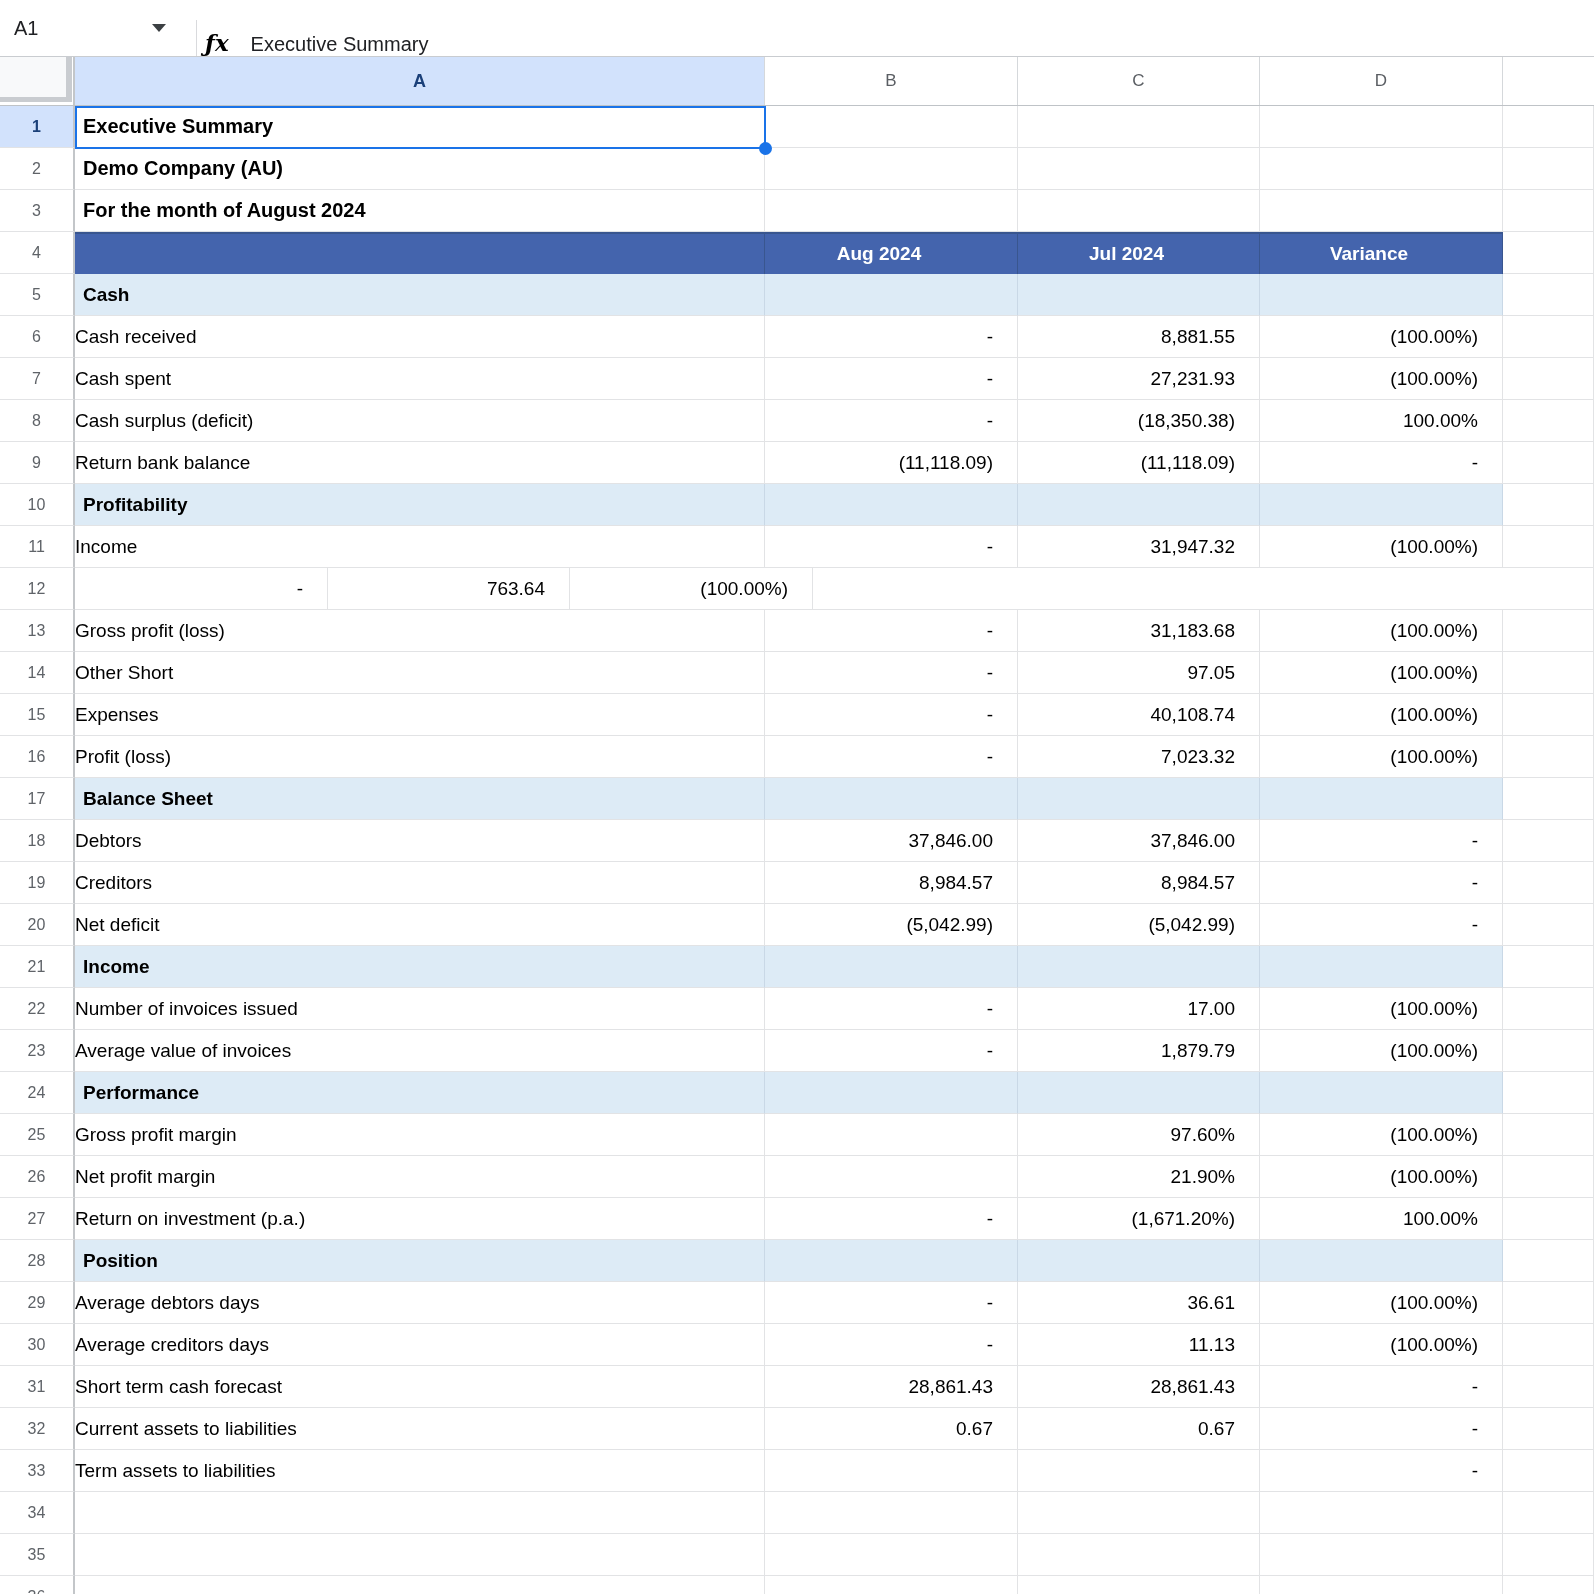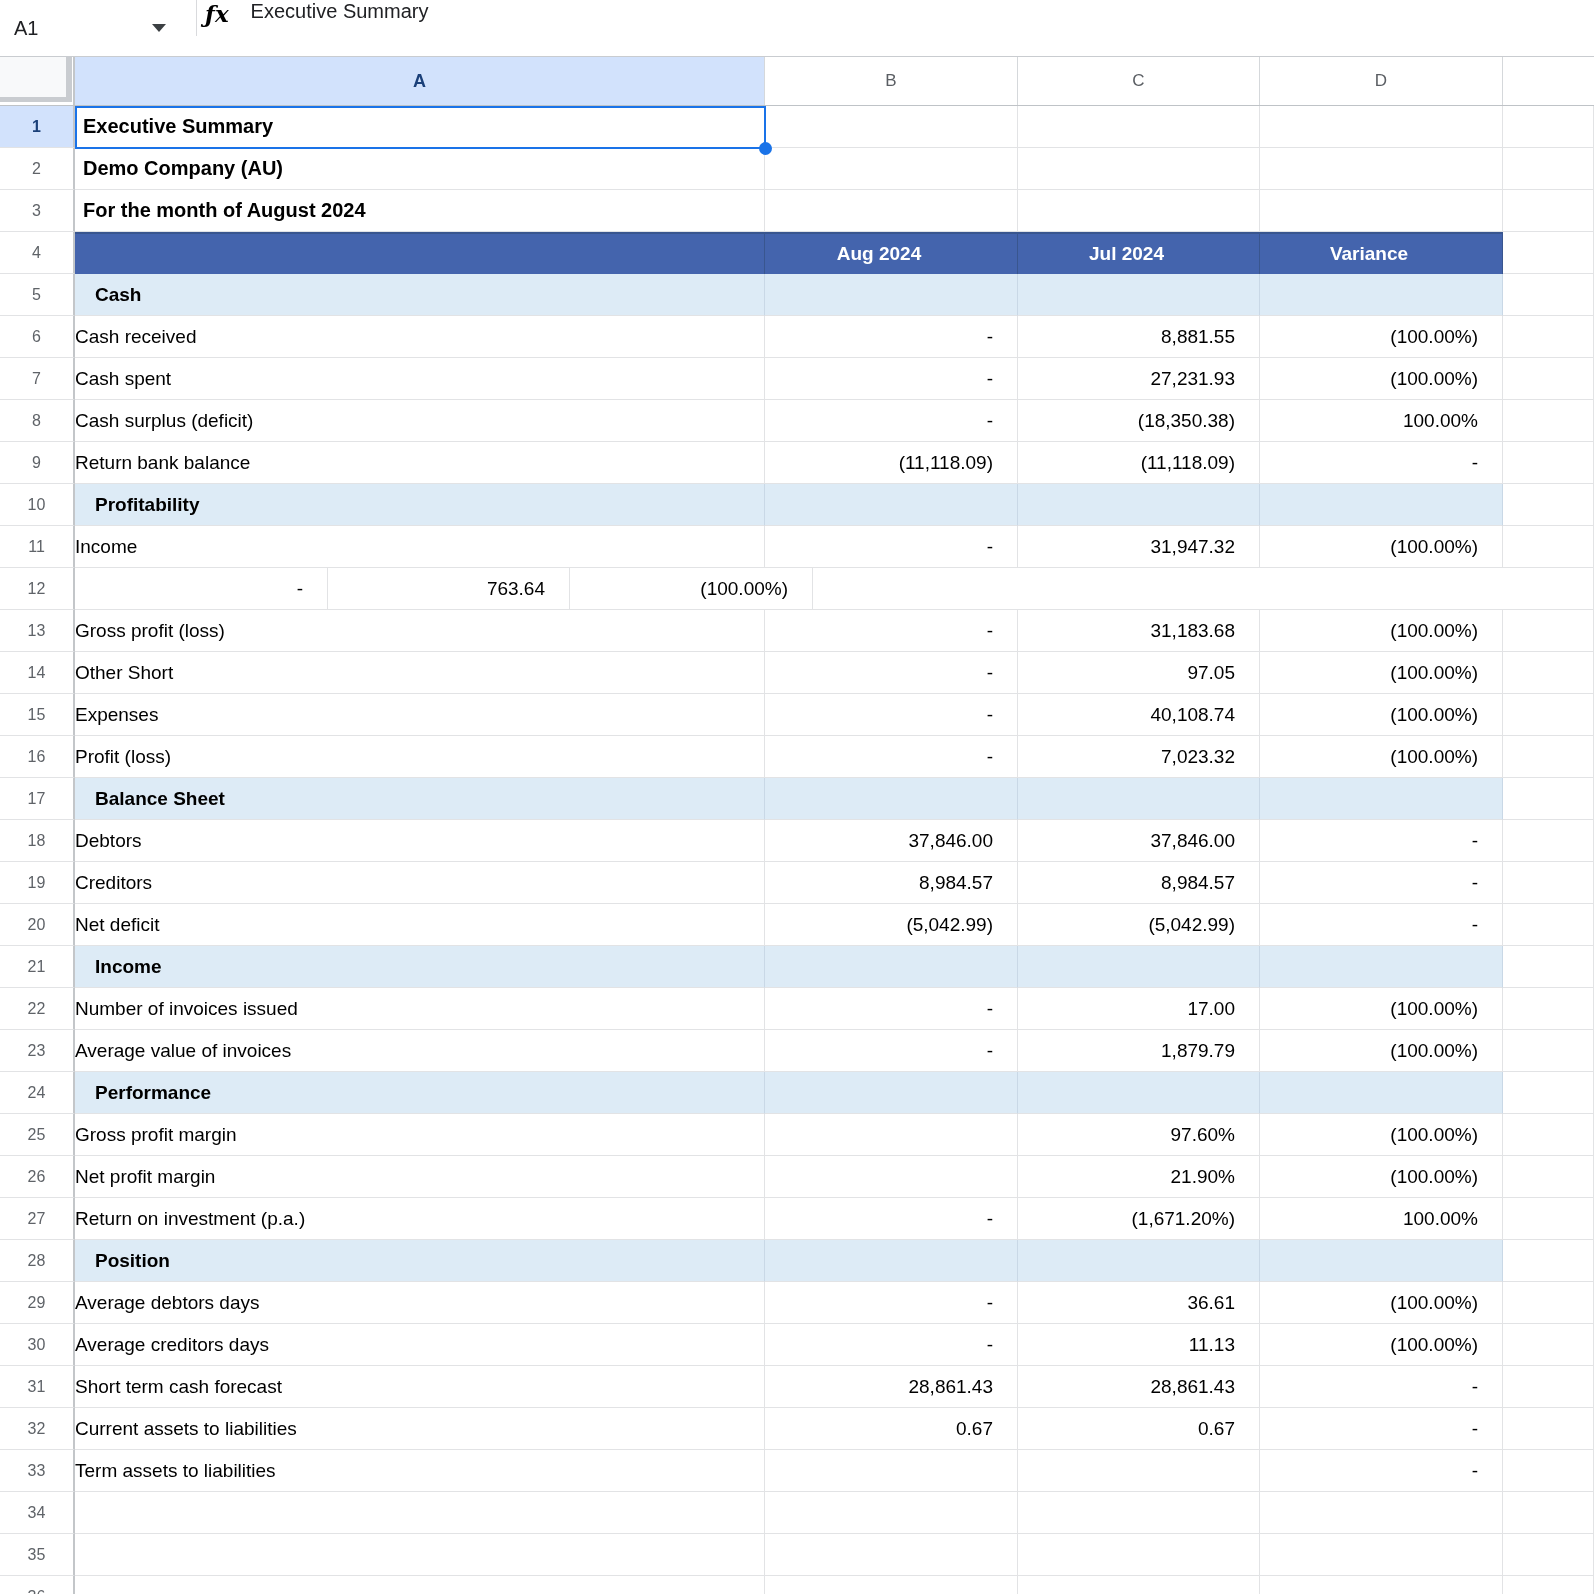--- a/index.html
+++ b/index.html
@@ -1,20 +1,20 @@
 <!DOCTYPE html>
 <html style="--band-blue: #4464ad; --band-border: #39568f; --section-blue: #ddebf6; --sel-blue: #1a73e8; --sel-hdr-bg: #d2e2fc; --sel-hdr-fg: #1b4079;"><head>
 <meta charset="utf-8">
 <style>
   * { box-sizing: border-box; margin: 0; padding: 0; }
   html, body { width: 1594px; height: 1594px; overflow: hidden; background: #fff;
     font-family: "Liberation Sans", sans-serif; }
 
   
-  .formula-bar { height: 56px; display: flex; align-items: flex-start; background: #fff; }
+  .formula-bar { height: 56px; display: flex; align-items: flex-end; background: #fff; }
   .name-box { width: 180px; height: 100%; display: flex; align-items: center; cursor: pointer; }
   .name-text { padding-left: 14px; font-size: 20px; color: #202124; }
   .caret { margin-left: auto; margin-right: 14px; width: 0; height: 0;
     border-left: 7px solid transparent; border-right: 7px solid transparent;
     border-top: 8px solid #3c4043; }
   .fbar-divider { width: 1px; height: 36px; background: #d9dadd; margin-left: 16px; }
   .fx { margin-left: 8px; font-family: "DejaVu Serif", serif; font-style: italic;
     font-weight: bold; color: #000000; font-size: 23px; }
   .formula-text { margin-left: 22px; font-size: 20px; color: #202124; flex: 1; }
 
@@ -53,21 +53,21 @@
   .row.header .cA, .row.header .cB, .row.header .cC, .row.header .cD {
     background: var(--band-blue); color: #fff; font-weight: bold;
     border-top: 2px solid var(--band-border); border-right: 1px solid var(--band-border);
     border-bottom: none; }
   .row.header .cB, .row.header .cC, .row.header .cD {
     justify-content: center; }
 
   
   .row.section .cA, .row.section .cB, .row.section .cC, .row.section .cD {
     background: var(--section-blue); border-right: 1px solid #c9d8e6; }
-  .row.section .cA { font-weight: bold; padding-left: 20px; }
+  .row.section .cA { font-weight: bold; padding-left: 8px; }
 
   
   .sel-outline { position: absolute; left: 75px; top: 0; width: 691px; height: 43px;
     border: 2px solid var(--sel-blue); pointer-events: none; }
   .fill-handle { position: absolute; right: -8px; bottom: -8px; width: 13px; height: 13px;
     border-radius: 50%; background: var(--sel-blue); pointer-events: auto; }
 </style>
 </head>
 <body>
 

